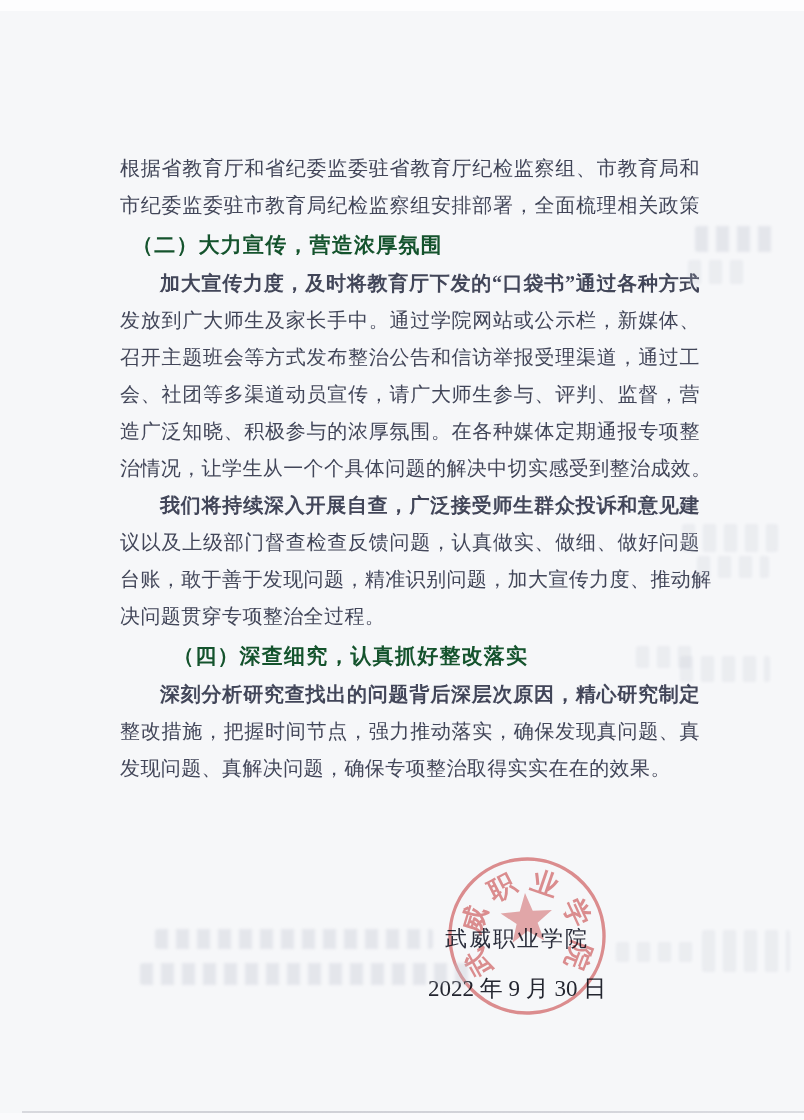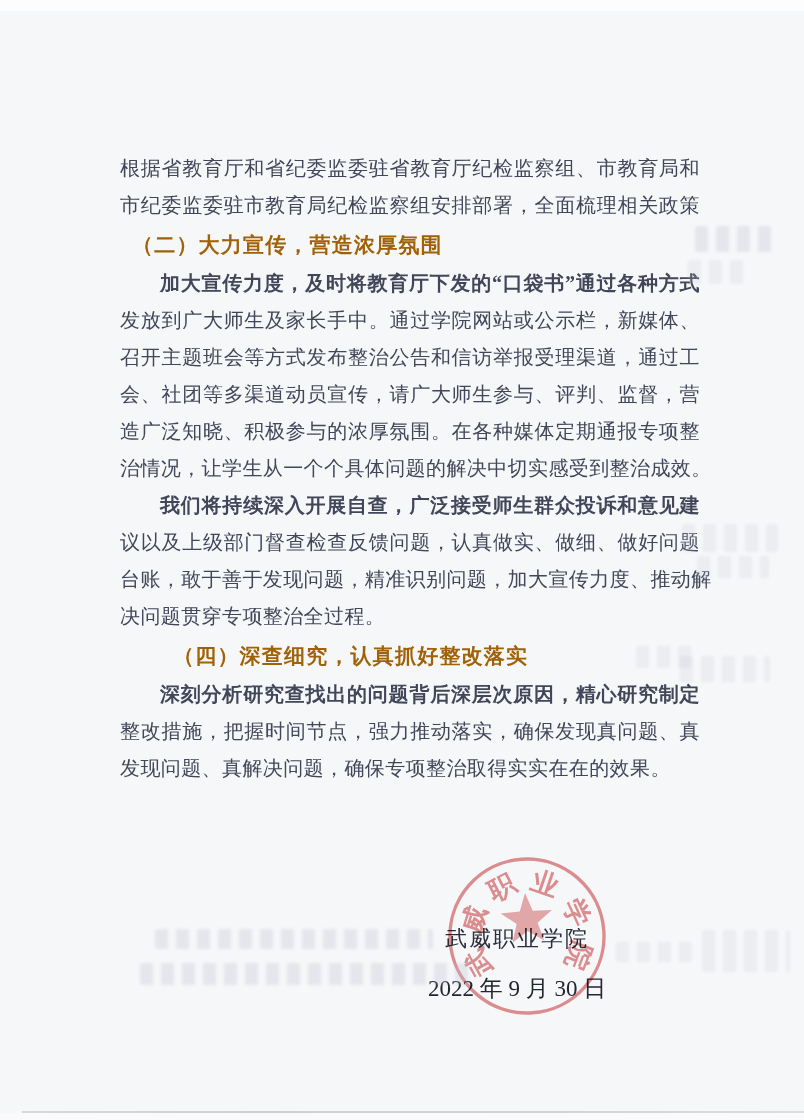--- a/index.html
+++ b/index.html
@@ -15,21 +15,21 @@
 
   
   .content{position:absolute;left:120px;top:150px;width:580px;color:#424659;}
   .line{
     font-size:20px;line-height:37px;height:37px;letter-spacing:.4px;
     text-align:justify;text-align-last:justify;white-space:nowrap;
   }
   .line.end{text-align-last:left;}
   .line.ind{padding-left:40px;font-weight:bold;}
   .heading{
-    font-size:21px;line-height:37px;height:37px;font-weight:bold;color:#a16207;
+    font-size:21px;line-height:37px;height:37px;font-weight:bold;color:#14532d;
     letter-spacing:1.2px;margin:3px 0 1px 0;padding-left:12px;white-space:nowrap;
   }
   .heading.h4{padding-left:53px;}
 
   
   .sign-block{position:absolute;left:424px;top:924px;width:186px;text-align:center;}
   .sign-name{font-size:22px;line-height:30px;color:#2b2e3c;letter-spacing:2px;white-space:nowrap;}
   .sign-date{font-size:23px;line-height:30px;margin-top:20px;color:#23252f;white-space:nowrap;}
 
   

